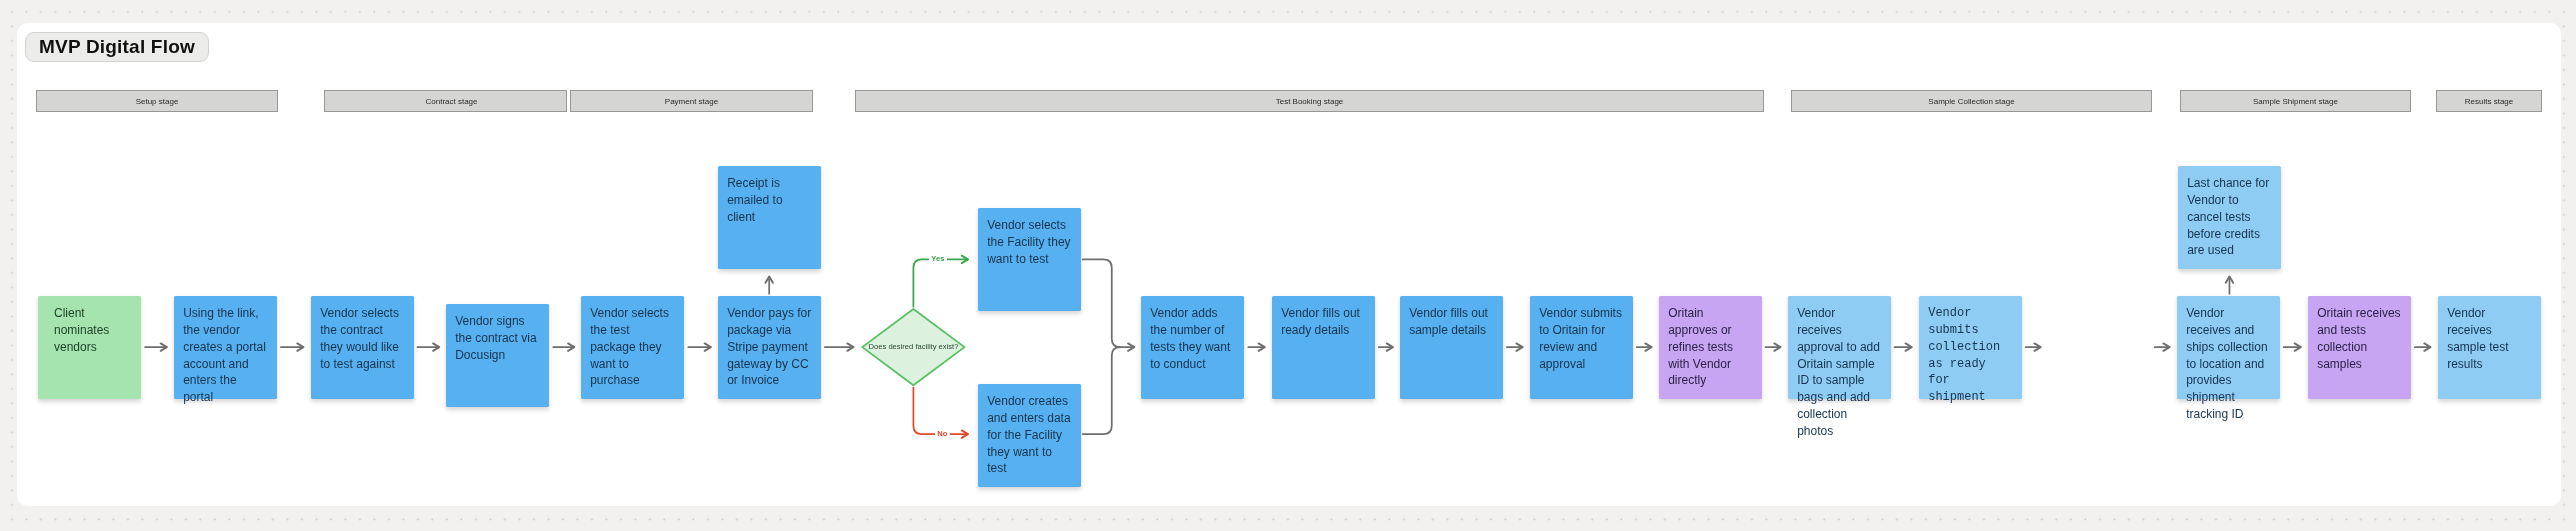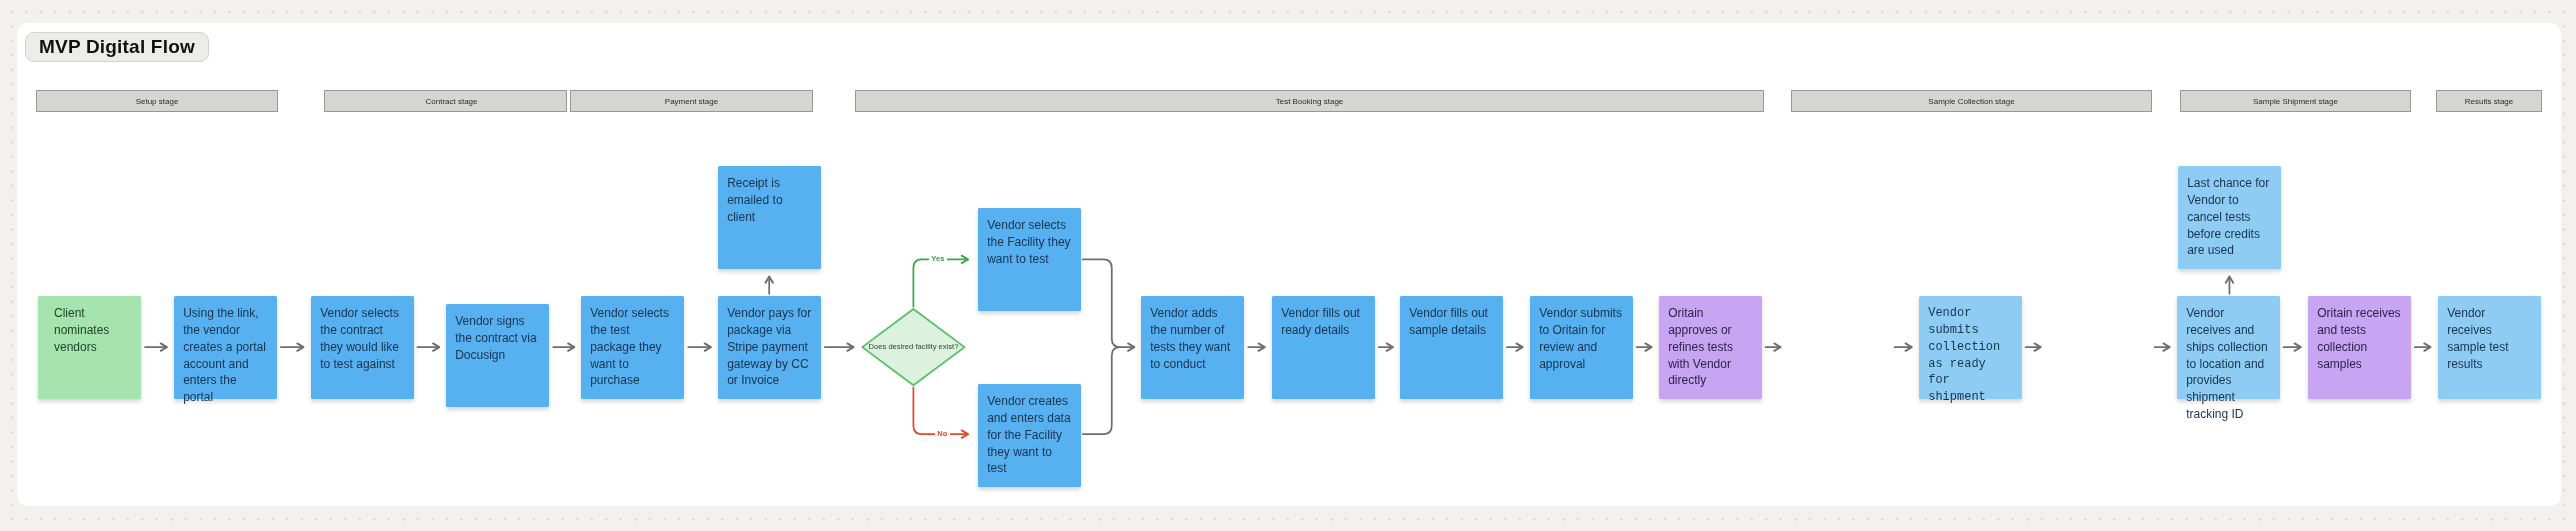--- a/index.html
+++ b/index.html
@@ -142,20 +142,21 @@
 
   <div class="sticky blue note" style="left:718px;">Receipt is emailed to client</div>
   <div class="sticky blue" style="left:978px;top:208px;">Vendor selects the Facility they want to test</div>
   <div class="sticky blue" style="left:978px;top:384px;">Vendor creates and enters data for the Facility they want to test</div>
 
   <div class="sticky blue" style="left:1141px;">Vendor adds the number of tests they want to conduct</div>
   <div class="sticky blue" style="left:1272px;">Vendor fills out ready details</div>
   <div class="sticky blue" style="left:1400px;">Vendor fills out sample details</div>
   <div class="sticky blue" style="left:1530px;">Vendor submits to Oritain for review and approval</div>
   <div class="sticky purple" style="left:1659px;">Oritain approves or refines tests with Vendor directly</div>
+  <div class="sticky lightblue" style="left:1788px;">Vendor receives approval to add Oritain sample ID to sample bags and add collection photos</div>
   <div class="sticky lightblue" style="left:1919px;font-family:Liberation Mono, monospace;">Vendor submits collection as ready for shipment</div>
   <div class="sticky lightblue" style="left:2177px;">Vendor receives and ships collection to location and provides shipment tracking ID</div>
   <div class="sticky lightblue note" style="left:2178px;">Last chance for Vendor to cancel tests before credits are used</div>
   <div class="sticky purple" style="left:2308px;">Oritain receives and tests collection samples</div>
   <div class="sticky lightblue" style="left:2438px;">Vendor receives sample test results</div>
 
 </div>
 
 
 </body></html>

